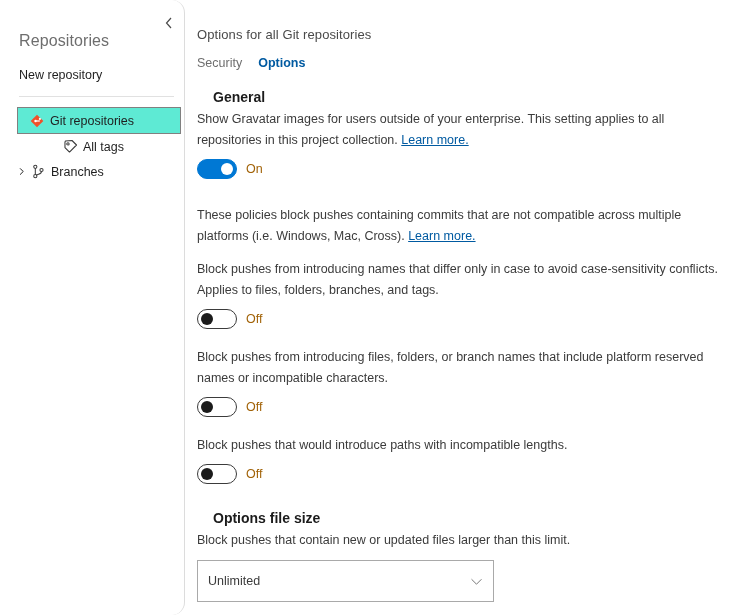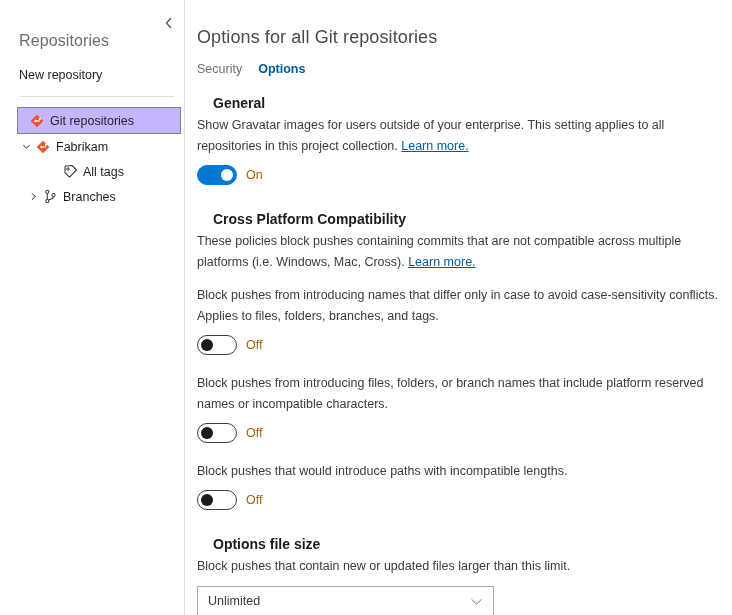--- a/index.html
+++ b/index.html
@@ -19,20 +19,21 @@
   }
 
   
   .sidebar {
     position: relative;
     width: 185px;
     height: 615px;
     background: #ffffff;
     border-right: 1px solid #dcdcdc;
     flex: 0 0 185px;
+    border-radius: 13px;
   }
   .collapse-btn {
     position: absolute;
     top: 14px; right: 6px;
     width: 18px; height: 18px;
     display: flex; align-items: center; justify-content: center;
     color: #605e5c;
     cursor: pointer;
   }
   .collapse-btn svg { display: block; }
@@ -63,49 +64,49 @@
     align-items: center;
     height: 25px;
     font-size: 12.5px;
     color: #1f1f1f;
     cursor: pointer;
     padding-left: 6px;
   }
   .tree-row.selected {
     margin: 0 3px 0 17px;
     padding-left: 9px;
-    background: #c4b5fd;
+    background: #5eead4;
     border: 1px solid #808080;
     height: 27px;
   }
   .tree-row .twisty {
     width: 14px;
     flex: 0 0 14px;
     display: flex; align-items: center; justify-content: center;
     color: #1f1f1f;
   }
   .tree-row .tico {
     width: 20px; flex: 0 0 20px;
     display: flex; align-items: center; justify-content: center;
   }
   .tree-row .tlabel { padding-left: 3px; white-space: nowrap; }
   .indent-1 { padding-left: 19px; }
   .indent-2 { padding-left: 60px; }
-  .indent-2b { padding-left: 26px; }
+  .indent-2b { padding-left: 14px; }
 
   
   .main {
     flex: 1 1 auto;
     height: 615px;
     padding: 0;
     overflow: hidden;
     position: relative;
   }
   .page-title {
-    font-size: 18px;
+    font-size: 13px;
     font-weight: 400;
     color: #4a4a4a;
     padding: 27px 0 0 12px;
     letter-spacing: .1px;
   }
   .tabs {
     display: flex;
     gap: 16px;
     padding: 14px 4px 0 12px;
     align-items: flex-start;
@@ -184,21 +185,21 @@
     color: #a16207;
   }
 
   .gap-sm { height: 12px; }
   .gap-md { height: 18px; }
   .gap-lg { height: 26px; }
 
   .select-box {
     margin-top: 9px;
     width: 297px;
-    height: 30px;
+    height: 42px;
     border: 1px solid #a9a9a9;
     background: #fff;
     display: flex;
     align-items: center;
     justify-content: space-between;
     padding: 0 10px 0 10px;
     cursor: pointer;
   }
   .select-value {
     font-size: 12.5px;
@@ -232,36 +233,20 @@
           <svg width="14" height="14" viewBox="0 0 16 16" aria-hidden="true">
             <path d="M8 0.8 L15.2 8 L8 15.2 L0.8 8 Z" fill="#f0502a"></path>
             <circle cx="6.4" cy="8" r="1.5" fill="#ffffff"></circle>
             <path d="M7.6 8 L11.2 8" stroke="#ffffff" stroke-width="1.4"></path>
             <circle cx="11.3" cy="5.6" r="1.2" fill="#ffffff"></circle>
           </svg>
         </span>
         <span class="tlabel">Git repositories</span>
       </div>
 
-      <div class="tree-row indent-1">
-        <span class="twisty">
-          <svg width="9" height="9" viewBox="0 0 10 10" aria-hidden="true">
-            <path d="M1.5 3.4 L5 6.9 L8.5 3.4" fill="none" stroke="#1f1f1f" stroke-width="1.1"></path>
-          </svg>
-        </span>
-        <span class="tico">
-          <svg width="14" height="14" viewBox="0 0 16 16" aria-hidden="true">
-            <path d="M8 0.8 L15.2 8 L8 15.2 L0.8 8 Z" fill="#f0502a"></path>
-            <circle cx="6.4" cy="8" r="1.5" fill="#ffffff"></circle>
-            <path d="M7.6 8 L11.2 8" stroke="#ffffff" stroke-width="1.4"></path>
-            <circle cx="11.3" cy="5.6" r="1.2" fill="#ffffff"></circle>
-          </svg>
-        </span>
-        <span class="tlabel">Fabrikam</span>
-      </div>
 
       <div class="tree-row indent-2">
         <span class="tico">
           <svg width="15" height="15" viewBox="0 0 16 16" aria-hidden="true">
             <path d="M9.6 1.6 L14.4 6.4 L6.9 13.9 L2.1 9.1 L2.1 3.3 L2.6 2.1 L9.6 1.6 Z" fill="none" stroke="#3b3b3b" stroke-width="1.15" stroke-linejoin="round"></path>
             <circle cx="5.3" cy="5.2" r="1.25" fill="none" stroke="#3b3b3b" stroke-width="1.1"></circle>
           </svg>
         </span>
         <span class="tlabel">All tags</span>
       </div>
@@ -303,21 +288,20 @@
 
       <div class="toggle-row">
         <div class="toggle on">
             <span class="knob"></span>
           </div>
         <span class="toggle-label">On</span>
       </div>
 
       <div class="gap-lg"></div>
 
-      <div class="section-head">Cross Platform Compatibility</div>
       <p class="ptext"><span>These policies block pushes containing commits that are not compatible across multiple platforms (i.e. Windows, Mac, Cross). </span><span class="link">Learn more.</span></p>
 
       <div class="gap-sm"></div>
 
       <p class="ptext" style="max-width:525px">Block pushes from introducing names that differ only in case to avoid case-sensitivity conflicts. Applies to files, folders, branches, and tags.</p>
       <div class="toggle-row">
         <div class="toggle off">
             <span class="knob"></span>
           </div>
         <span class="toggle-label">Off</span>

